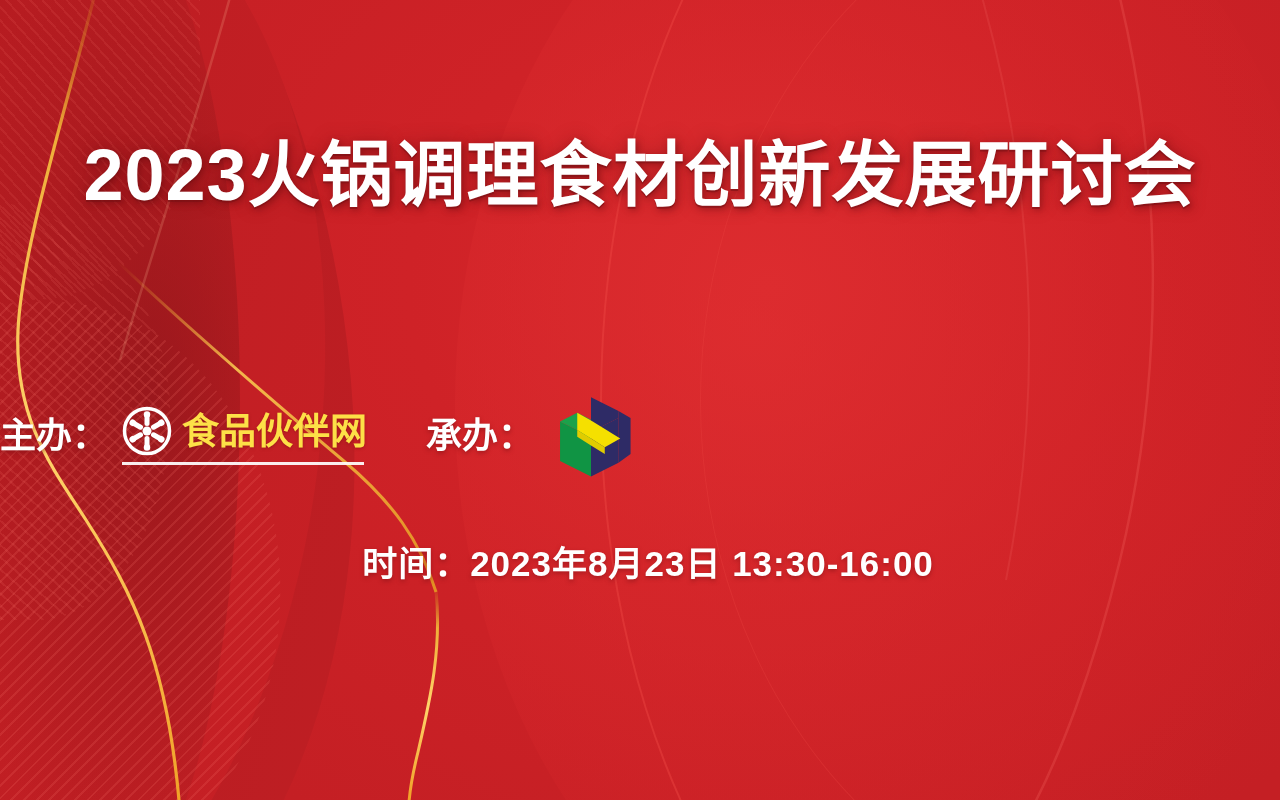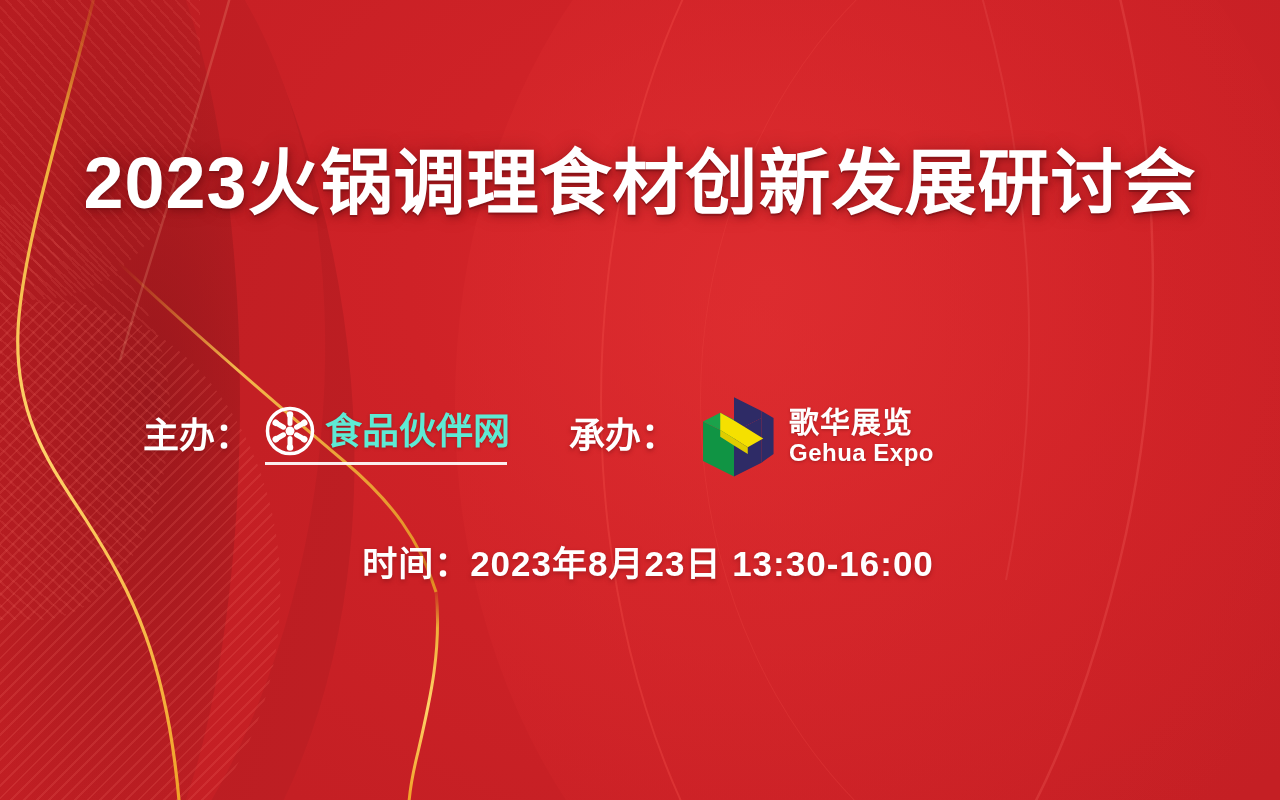--- a/index.html
+++ b/index.html
@@ -159,21 +159,21 @@
   
   .content {
     position: relative;
     z-index: 5;
     width: 1280px;
     height: 800px;
   }
 
   .title {
     position: absolute;
-    top: 147px;
+    top: 139px;
     left: 0;
     width: 1280px;
     text-align: center;
     color: #ffffff;
     font-size: 72px;
     line-height: 1;
     font-weight: bold;
     letter-spacing: 1px;
     white-space: nowrap;
     text-shadow:
@@ -200,24 +200,22 @@
     -webkit-text-fill-color: transparent;
     filter: drop-shadow(0 2px 3px rgba(110,12,16,0.55));
   }
 
   .orgs {
     position: absolute;
     top: 392px;
     left: 0;
     width: 1015px;
     display: flex;
-    justify-content: center;
     align-items: center;
     gap: 62px;
-    padding-left: 31px;
   }
 
   .org {
     display: flex;
     align-items: center;
     gap: 14px;
   }
 
   .org-label {
     color: #ffffff;
@@ -240,21 +238,21 @@
     align-items: center;
     gap: 10px;
     height: 52px;
   }
   .fm-mark {
     width: 50px;
     height: 50px;
     flex: 0 0 50px;
   }
   .fm-cn {
-    color: #5eead4;
+    color: #fde047;
     font-size: 37px;
     font-weight: bold;
     line-height: 1;
     letter-spacing: 0px;
     white-space: nowrap;
     text-shadow: 0 1px 3px rgba(120,16,20,0.5);
   }
   .fm-rule {
     height: 3px;
     background: #ffffff;
@@ -440,24 +438,20 @@
             <polygon points="50,6 82,22 82,30 50,46" fill="#2e2b66"></polygon>
             <polygon points="82,22 96,30 96,72 82,82" fill="#2e2b66"></polygon>
             <polygon points="50,46 82,30 82,82 50,98" fill="#2e2b66"></polygon>
 
             <polygon points="14,34 50,52 50,98 14,80" fill="#109444"></polygon>
             <polygon points="14,34 34,24 50,32 50,52" fill="#1ba24b"></polygon>
 
             <polygon points="34,24 52,34 84,54 66,64 50,54 34,44" fill="#f5e000"></polygon>
             <polygon points="34,44 50,54 66,64 66,72 50,62 34,52" fill="#e0cc00"></polygon>
           </svg>
-          <div class="gh-text">
-            <span class="gh-cn">歌华展览</span>
-            <span class="gh-en">Gehua Expo</span>
-          </div>
         </div>
       </div>
 
     </div>
 
     <div class="meta">
       <div class="meta-line">时间：2023年8月23日 13:30-16:00</div>
     </div>
 
   </div>

